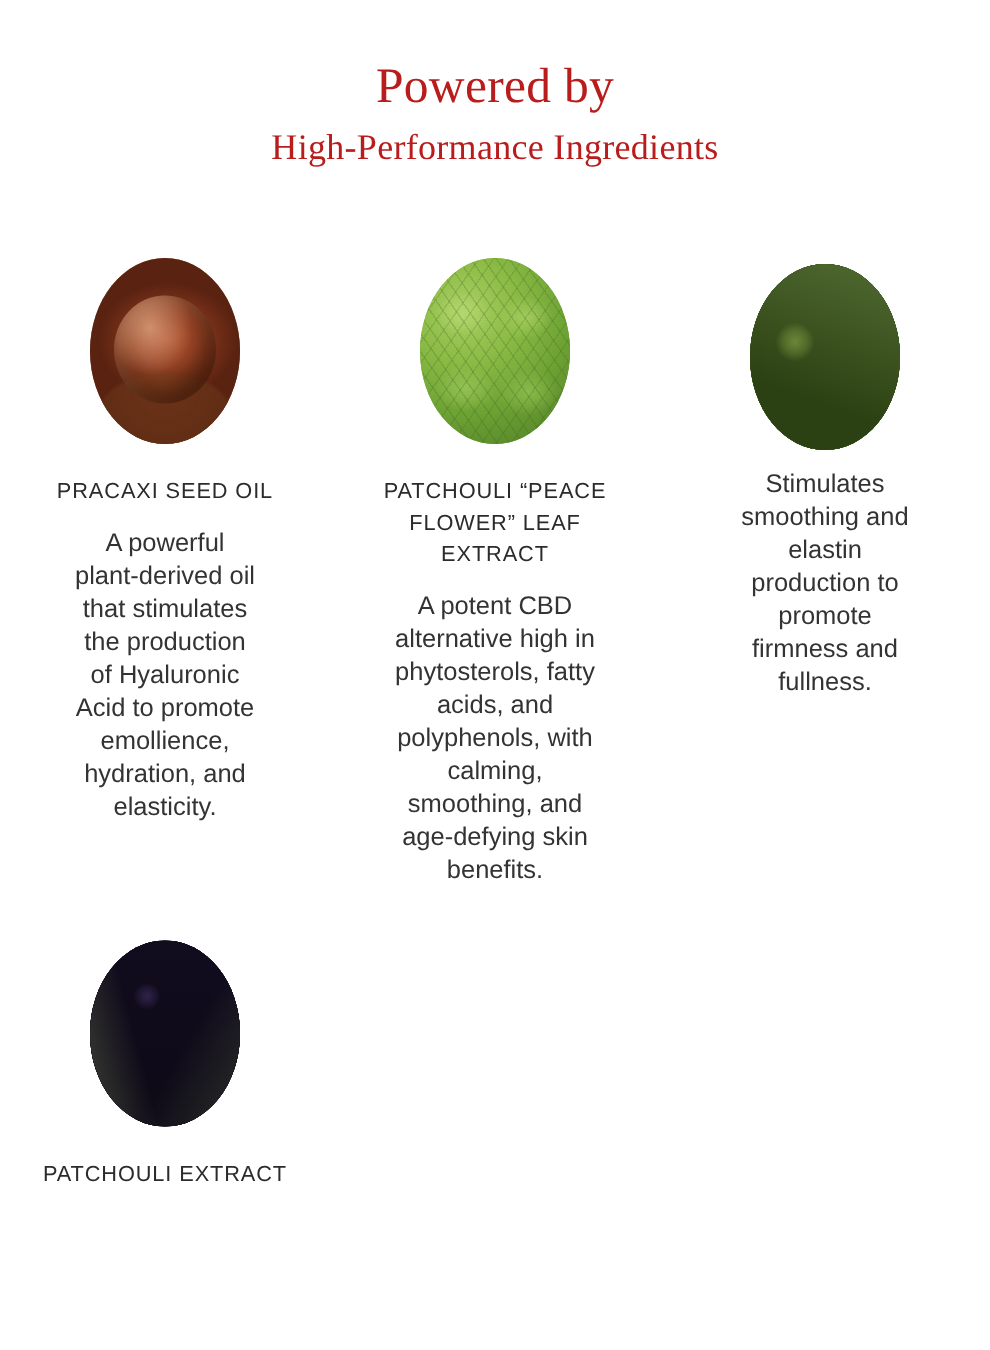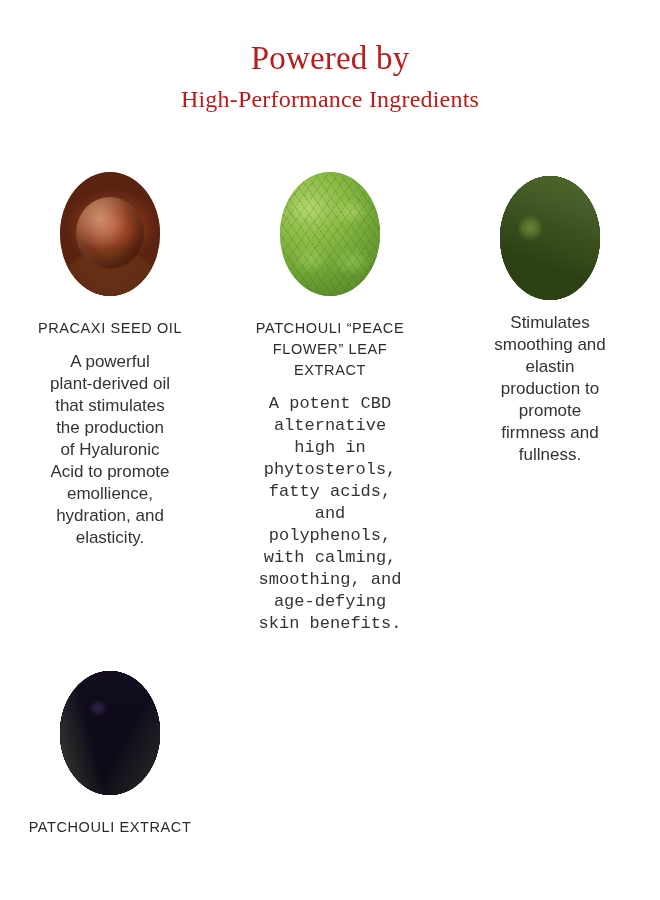--- a/index.html
+++ b/index.html
@@ -179,21 +179,21 @@
     font-weight: 400;
   }
   .ing-desc {
     margin-top: 12px;
     font-size: 17px;
     line-height: 22px;
     color: #333333;
     padding: 0 6px;
   }
   .cell.left .ing-desc { padding: 0 22px; }
-  .cell.right .ing-desc { padding: 0 10px; font-family: Liberation Mono, monospace; }
+  .cell.right .ing-desc { padding: 0 10px; }
   .row2 .thumb { margin-top: 4px; }
 </style>
 </head>
 <body>
 
 <div class="page">
 
   <div class="headline">
     <span class="line1">Powered by</span>
     <span class="line2">High-Performance Ingredients</span>

